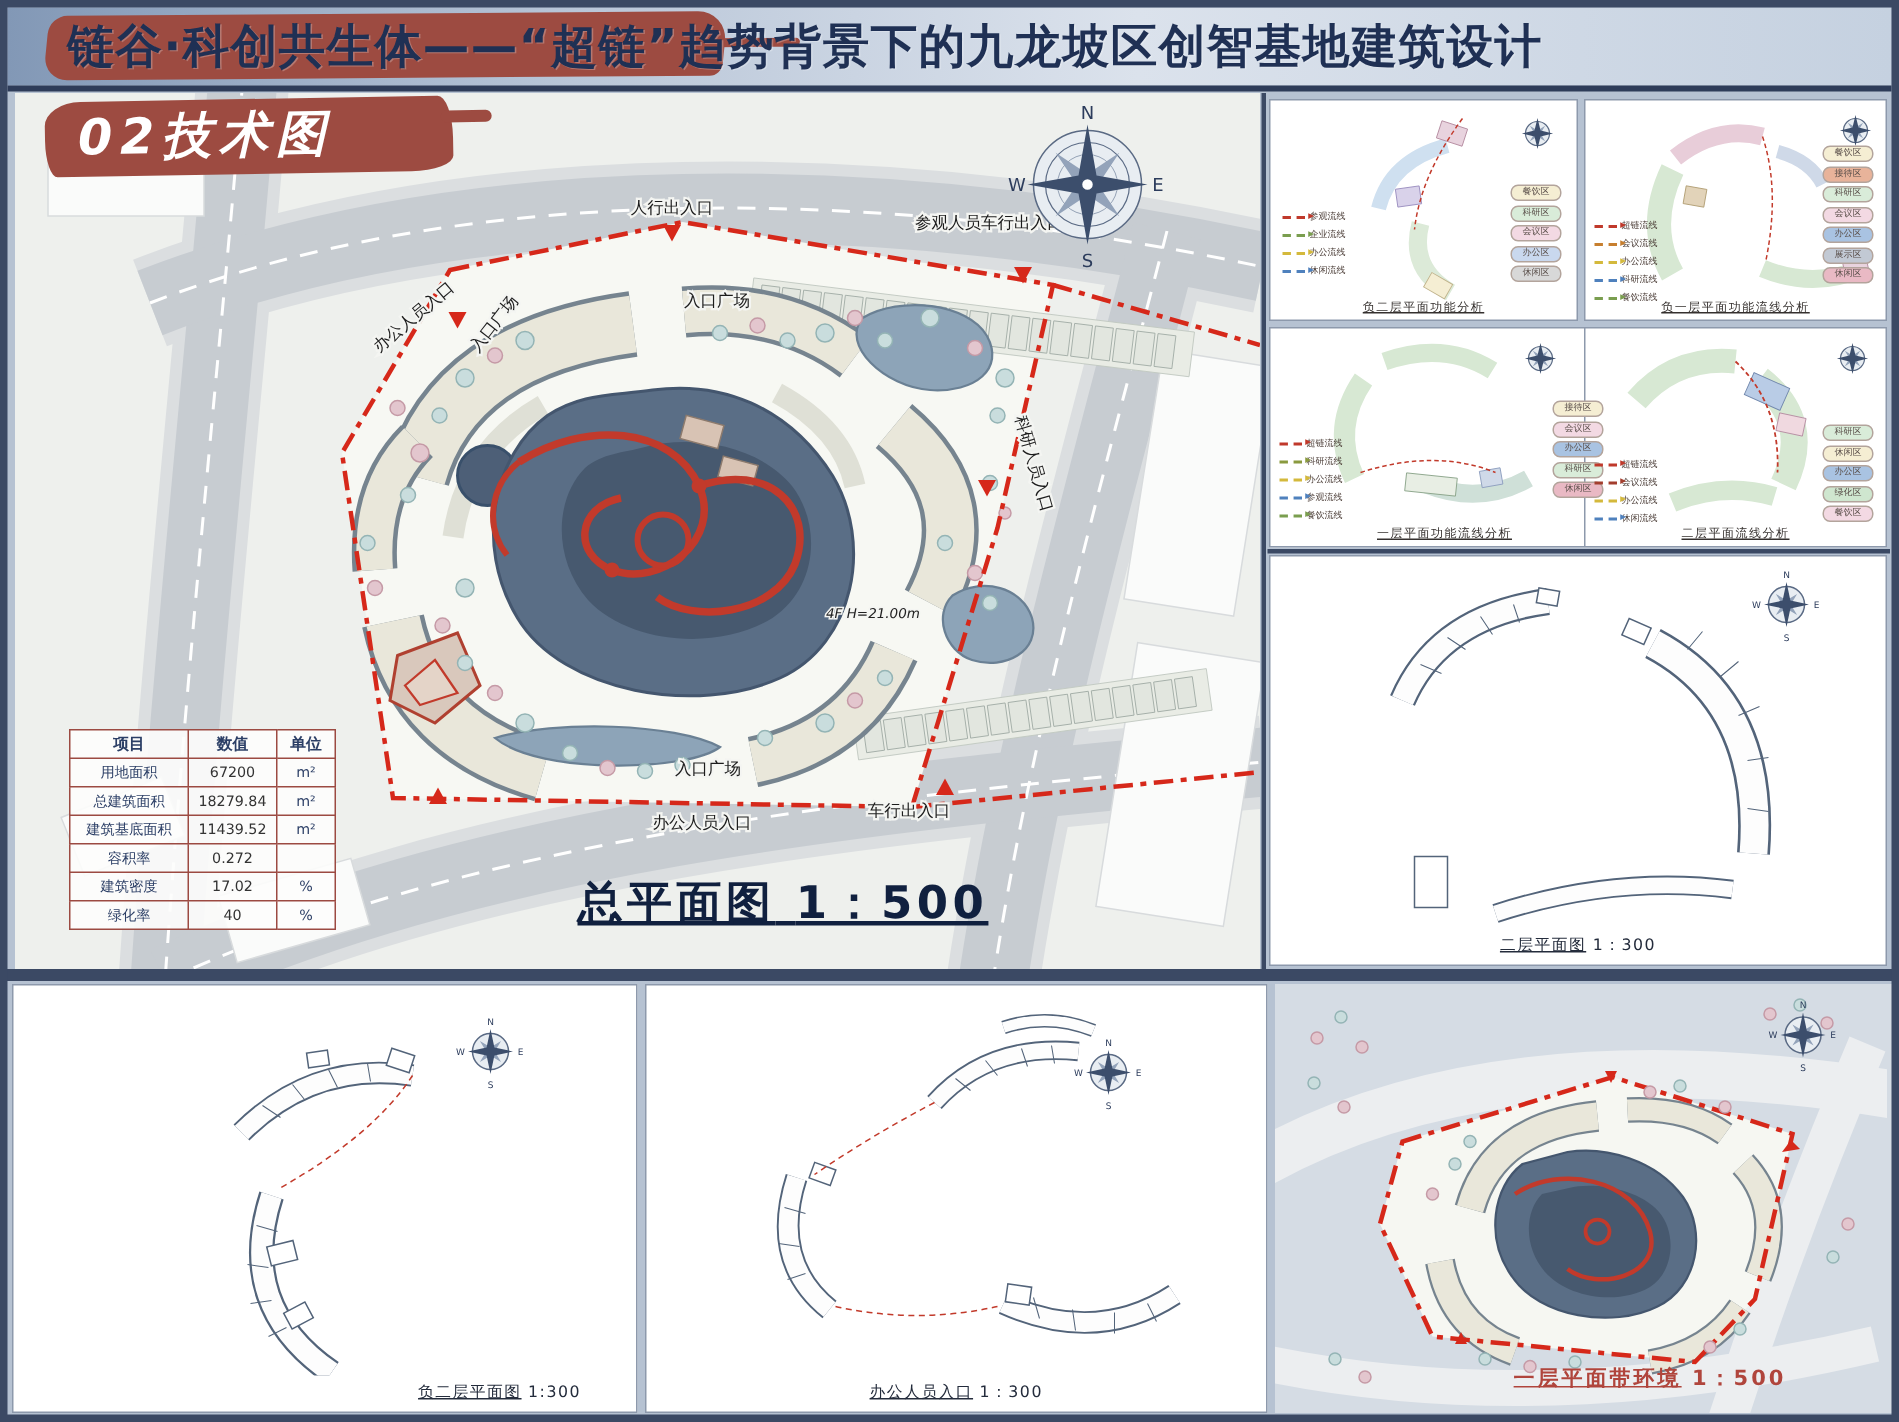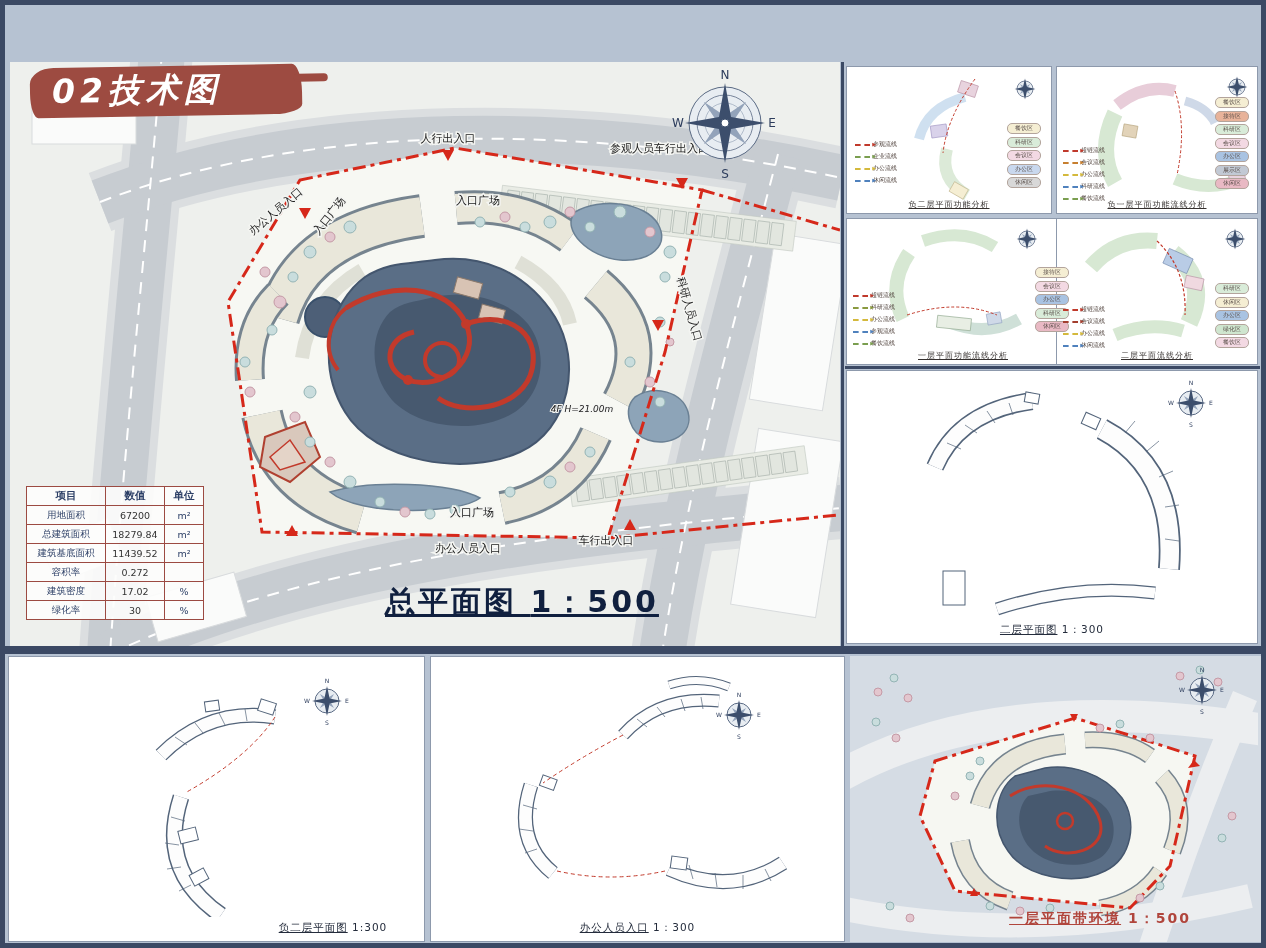--- a/index.html
+++ b/index.html
@@ -56,21 +56,21 @@
   .lbl-s{font-size:9px;fill:#222;stroke:#f4f5f2;stroke-width:2px;paint-order:stroke;font-style:italic;}
   .lart-o{stroke:#53647a;fill:none}
   .lart-i{stroke:#fdfdfd;fill:none}
   .tick{stroke:#53647a;stroke-width:.7;fill:none}
   .lrect{fill:#ffffff;stroke:#53647a;stroke-width:1}
   .cmp-c{fill:#e8edf2;stroke:#5a6a84;stroke-width:1}
   .cmp-s1{fill:#3c4e6c}
   .cmp-s2{fill:#93a3ba}
   .cmp-t{font-size:6px;fill:#2c3c5c}
   
-  .metrics{position:absolute;left:16px;top:424px;border-collapse:collapse;background:rgba(253,253,252,.9);
+  .metrics{position:absolute;left:36px;top:424px;border-collapse:collapse;background:rgba(253,253,252,.9);
     font-size:9.5px;z-index:6;}
   .metrics th,.metrics td{border:1.6px solid #9c4a42;height:18px;padding:0 3px;text-align:center;white-space:nowrap;}
   .metrics th{color:#2c3f66;font-weight:bold;font-size:10.5px;}
   .metrics td.c0{color:#2c3f66;width:72px;}
   .metrics td.c1{color:#333333;width:52px;}
   .metrics td.c2{color:#2c3f66;width:32px;}
   
   .site-caption{position:absolute;left:375px;top:520px;font-size:30px;font-weight:bold;color:#10203f;
     text-decoration:underline;letter-spacing:3px;z-index:6;white-space:nowrap;}
   .mid-caption{position:absolute;bottom:6px;left:50%;transform:translateX(-50%);font-size:10.5px;
@@ -90,20 +90,26 @@
   .fl{font-size:6px;color:#4a3c36;white-space:nowrap;}
   .zones{position:absolute;display:flex;flex-direction:column;gap:2.5px;z-index:4;}
   .zone{min-width:26px;height:9px;border:1px solid #b3a49c;border-radius:5px;font-size:6px;line-height:8px;
     text-align:center;color:#5a4f4a;padding:0 3px;white-space:nowrap;}
 </style>
 </head>
 <body>
 
 <div class="board">
 
+  <div class="banner">
+    <div class="brush"></div>
+    <div class="banner-text">
+      <span>链谷·科创共生体——</span><span>“超链”趋势背景下的九龙坡区创智基地建筑设计</span>
+    </div>
+  </div>
 
   <div class="section-brush">
     <div class="section-label">02技术图</div>
   </div>
 
   <div class="panel" id="site-panel">
     <svg width="830" height="584" viewBox="0 0 830 584">
       <rect x="0" y="0" width="830" height="584" fill="#eef0ed"></rect>
 
       <g>
@@ -323,21 +329,21 @@
             <td class="c1">0.272</td>
             <td class="c2"></td>
           </tr>
       <tr>
             <td class="c0">建筑密度</td>
             <td class="c1">17.02</td>
             <td class="c2">%</td>
           </tr>
       <tr>
             <td class="c0">绿化率</td>
-            <td class="c1">30</td>
+            <td class="c1">40</td>
             <td class="c2">%</td>
           </tr>
     </tbody>
       </table>
     <div class="site-caption">
       <span class="cap">总平面图</span>
       <span>1：500</span>
     </div>
   </div>
 

